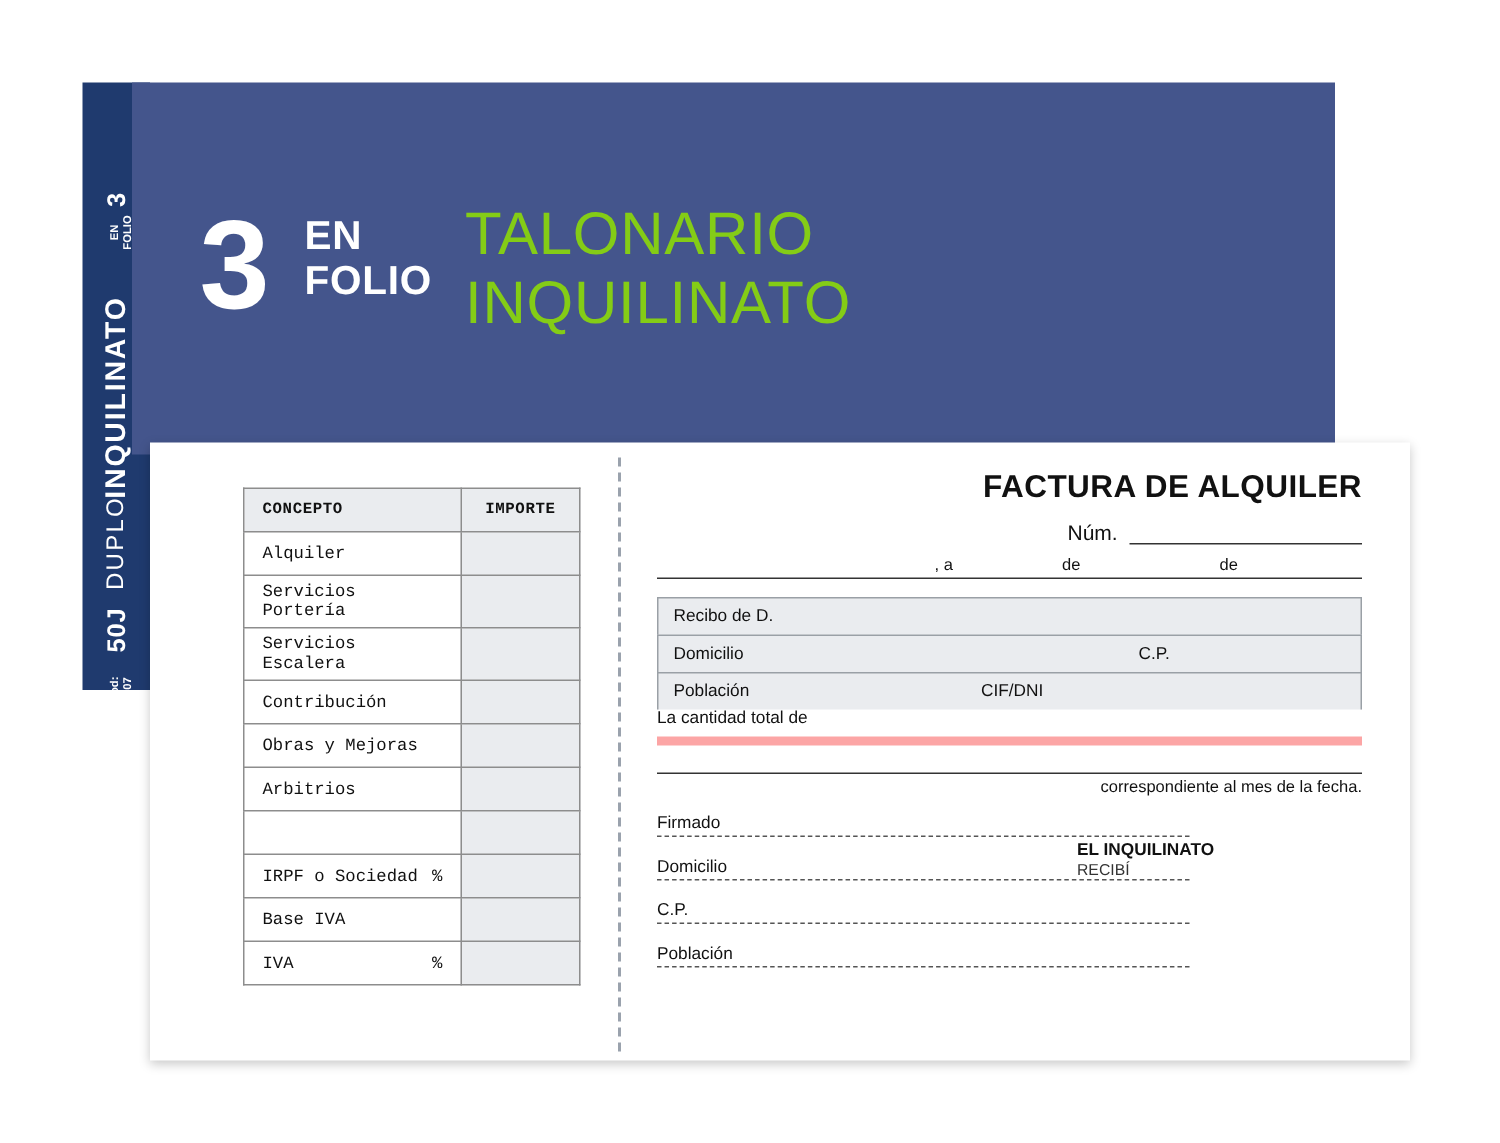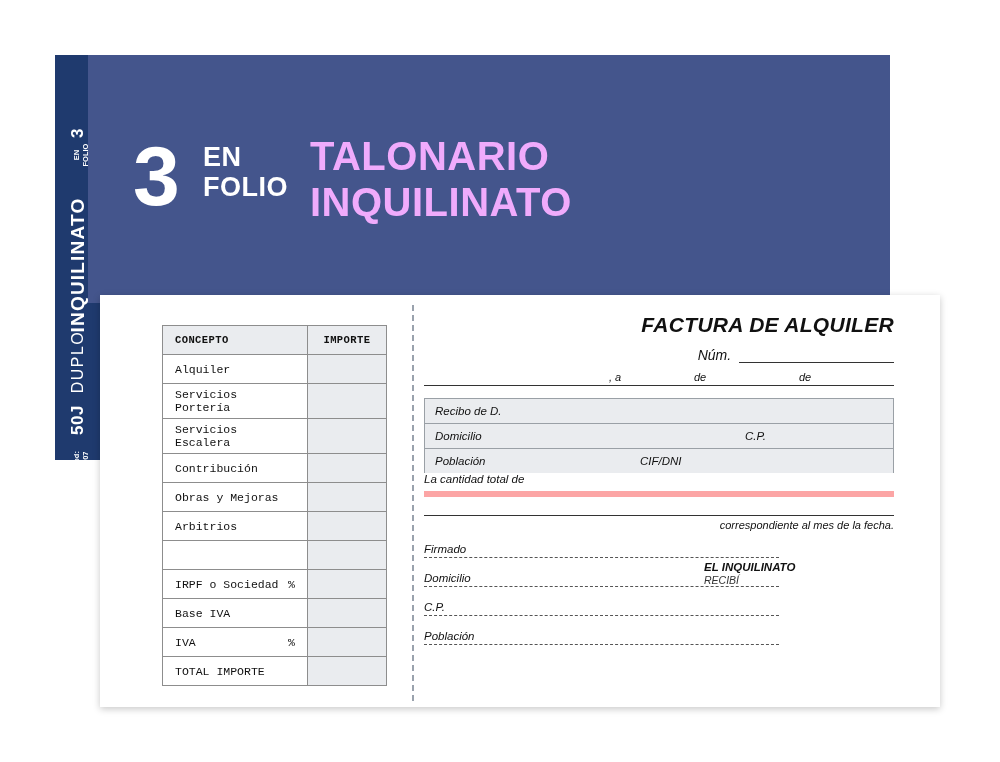--- a/index.html
+++ b/index.html
@@ -104,22 +104,22 @@
     font-weight: bold;
     color: #ffffff;
     line-height: 30px;
     letter-spacing: .5px;
   }
   #cover-title {
     position: absolute;
     left: 222px;
     top: 78px;
     font-size: 40px;
-    font-weight: bold;
-    color: #f0abfc;
+    font-weight: normal;
+    color: #84cc16;
     line-height: 46px;
     letter-spacing: .5px;
   }
 
   
   #sheet {
     position: absolute;
     left: 100px;
     top: 295px;
     width: 840px;
@@ -167,26 +167,25 @@
   .col-importe  { width: 60px; background: #eaecef !important; }
   th.col-importe { text-align: center !important; }
   .cell-amount { background: #eaecef !important; }
   .pct { float: right; }
   .row-total td { font-weight: bold; height: 34px; }
   .row-empty td { height: 20px; }
 
   
   #invoice {
     position: absolute;
-    left: 324px;
+    left: 338px;
     top: 18px;
     width: 470px;
     font-size: 11.5px;
     color: #111;
-    font-style: italic;
   }
   #invoice-title {
     text-align: right;
     font-size: 21px;
     font-weight: bold;
     letter-spacing: .3px;
     margin: 0 0 10px 0;
   }
   #num-line {
     text-align: right;
@@ -352,24 +351,20 @@
         <td>Base IVA</td>
         <td class="cell-amount"></td>
       </tr>
       <tr>
         <td>
           <span>IVA</span>
           <span class="pct">%</span>
         </td>
         <td class="cell-amount"></td>
       </tr>
-      <tr class="row-total">
-        <td>TOTAL IMPORTE</td>
-        <td class="cell-amount"></td>
-      </tr>
     </tbody>
   </table>
 
   <div id="invoice">
     <div id="invoice-title">FACTURA DE ALQUILER</div>
 
     <div id="num-line">
       <span>Núm.</span>
       <span class="rule"></span>
     </div>

